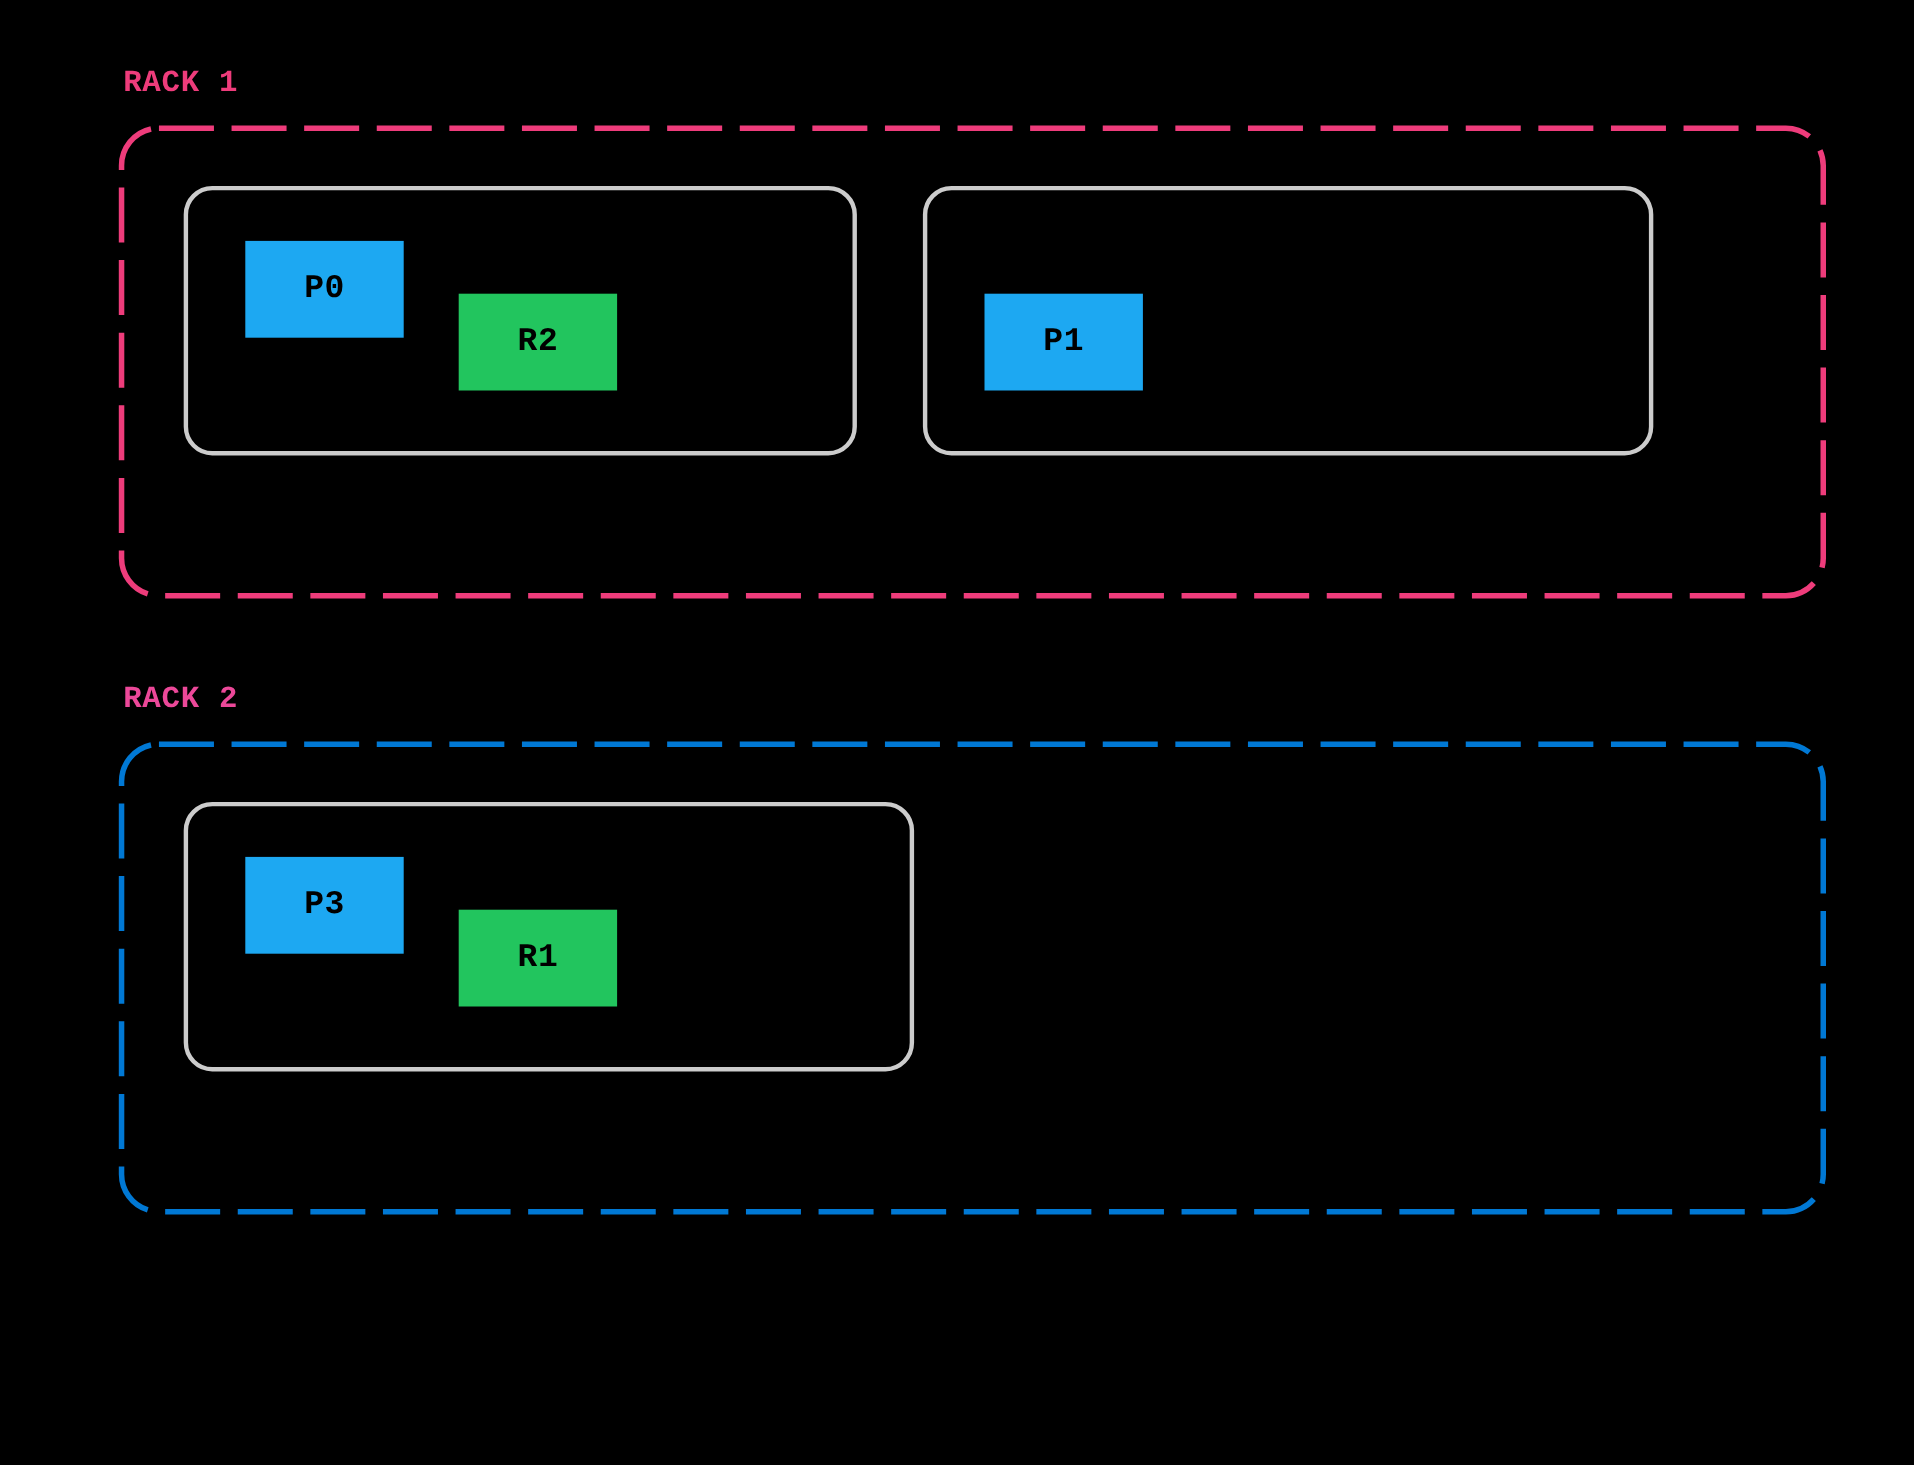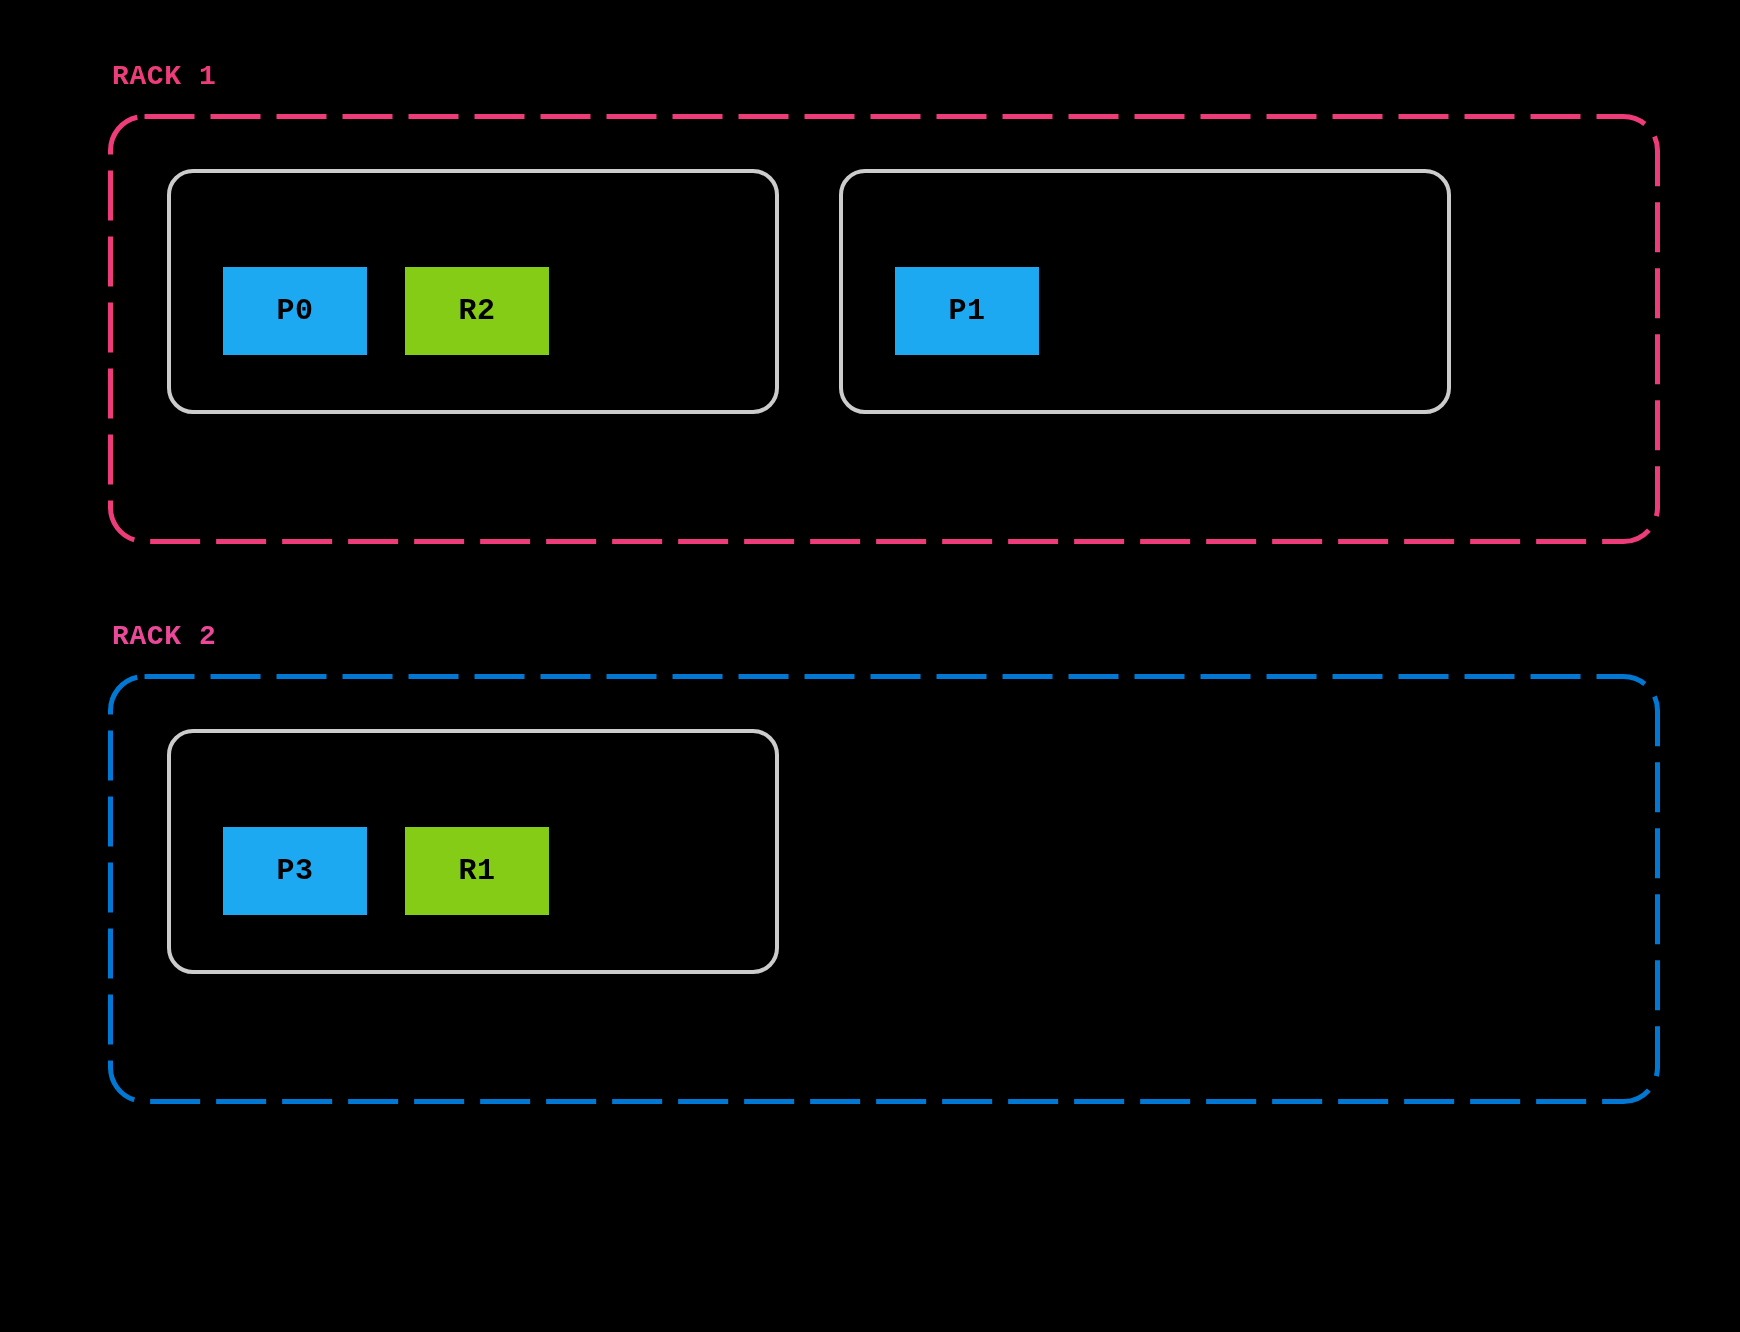--- a/index.html
+++ b/index.html
@@ -74,43 +74,43 @@
   .node-box {
     position: relative;
     border: 4px solid #CCCCCC;
     border-radius: 26px;
     background: #000000;
     display: flex;
     align-items: flex-end;
     padding: 0 0 55px 0;
   }
   .node-box.wide  { width: 612px; }
-  .node-box.narrow{ width: 612px; }
+  .node-box.narrow{ width: 664px; }
 
   .chunk-row {
     display: flex;
     flex-direction: row;
-    gap: 38px;
+    gap: 50px;
     padding-left: 52px;
   }
 
   .chunk {
     width: 144px;
     height: 88px;
     display: flex;
     align-items: center;
     justify-content: center;
     font-size: 30px;
     font-weight: bold;
     color: #000000;
     letter-spacing: 0.5px;
     user-select: none;
   }
   .chunk.primary { background: #1DA8F2; }
-  .chunk.replica { background: #84cc16; }
+  .chunk.replica { background: #22c55e; margin-top: 48px; }
 </style>
 </head>
 <body>
 
 <div id="canvas">
 
   <div class="rack-group" id="rack-group-1">
     <div class="rack-label" id="rack-label-1">RACK 1</div>
 
     <div class="rack-box">

